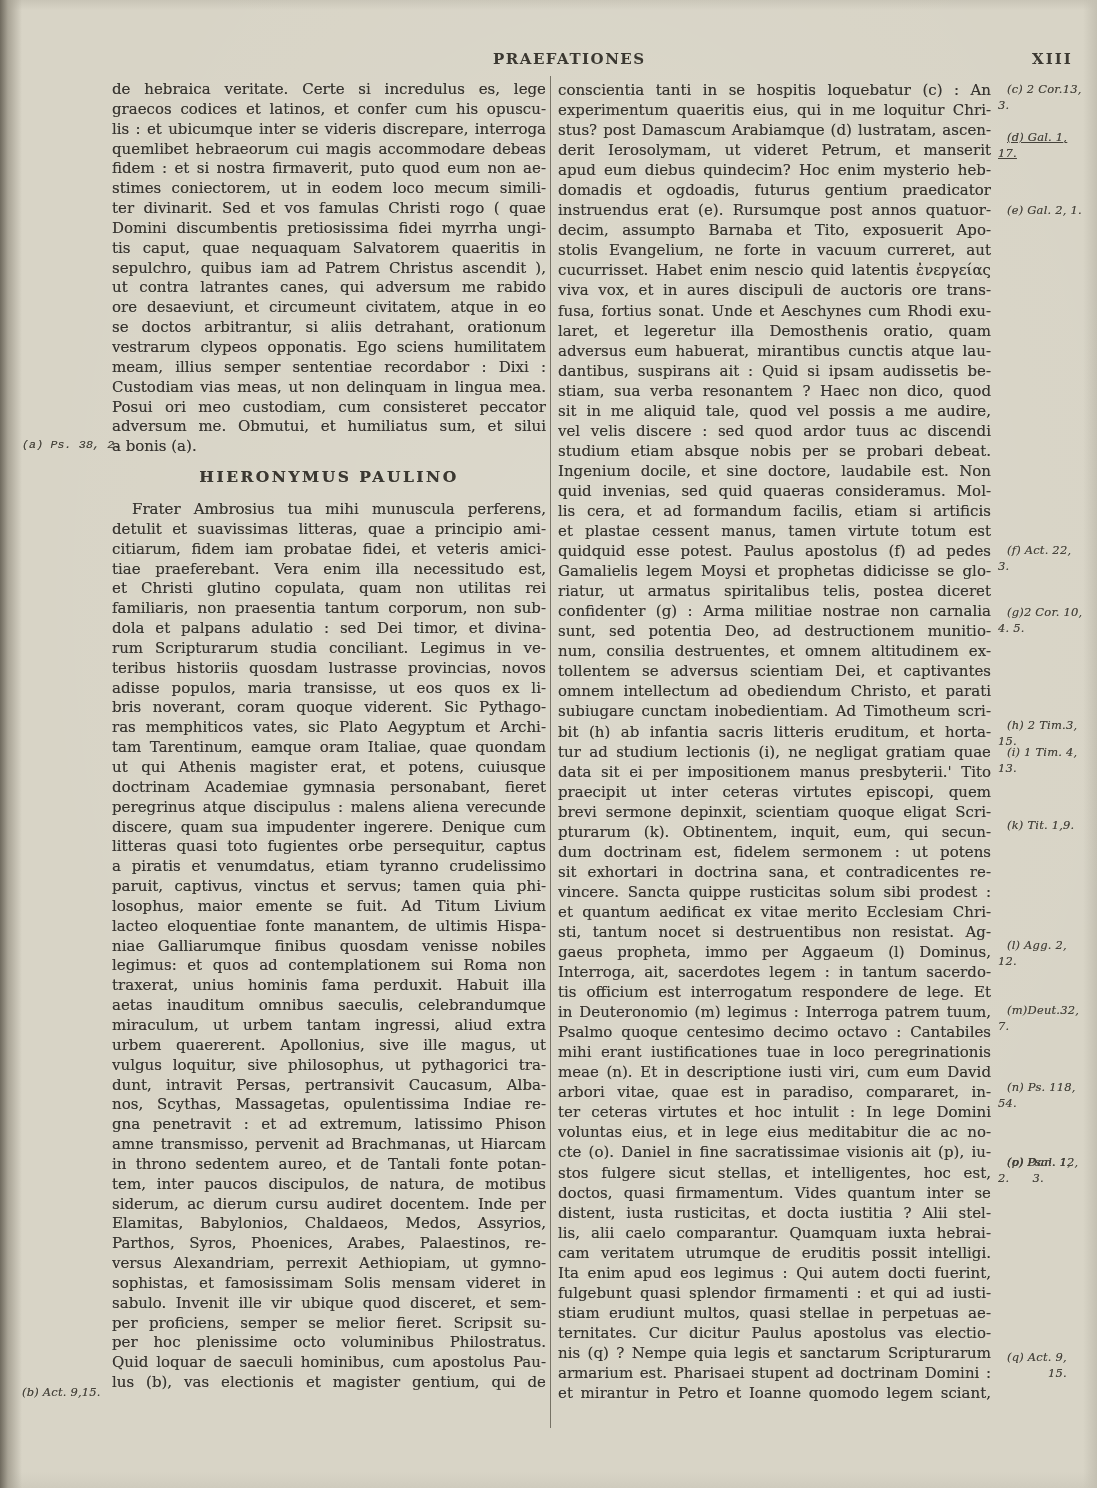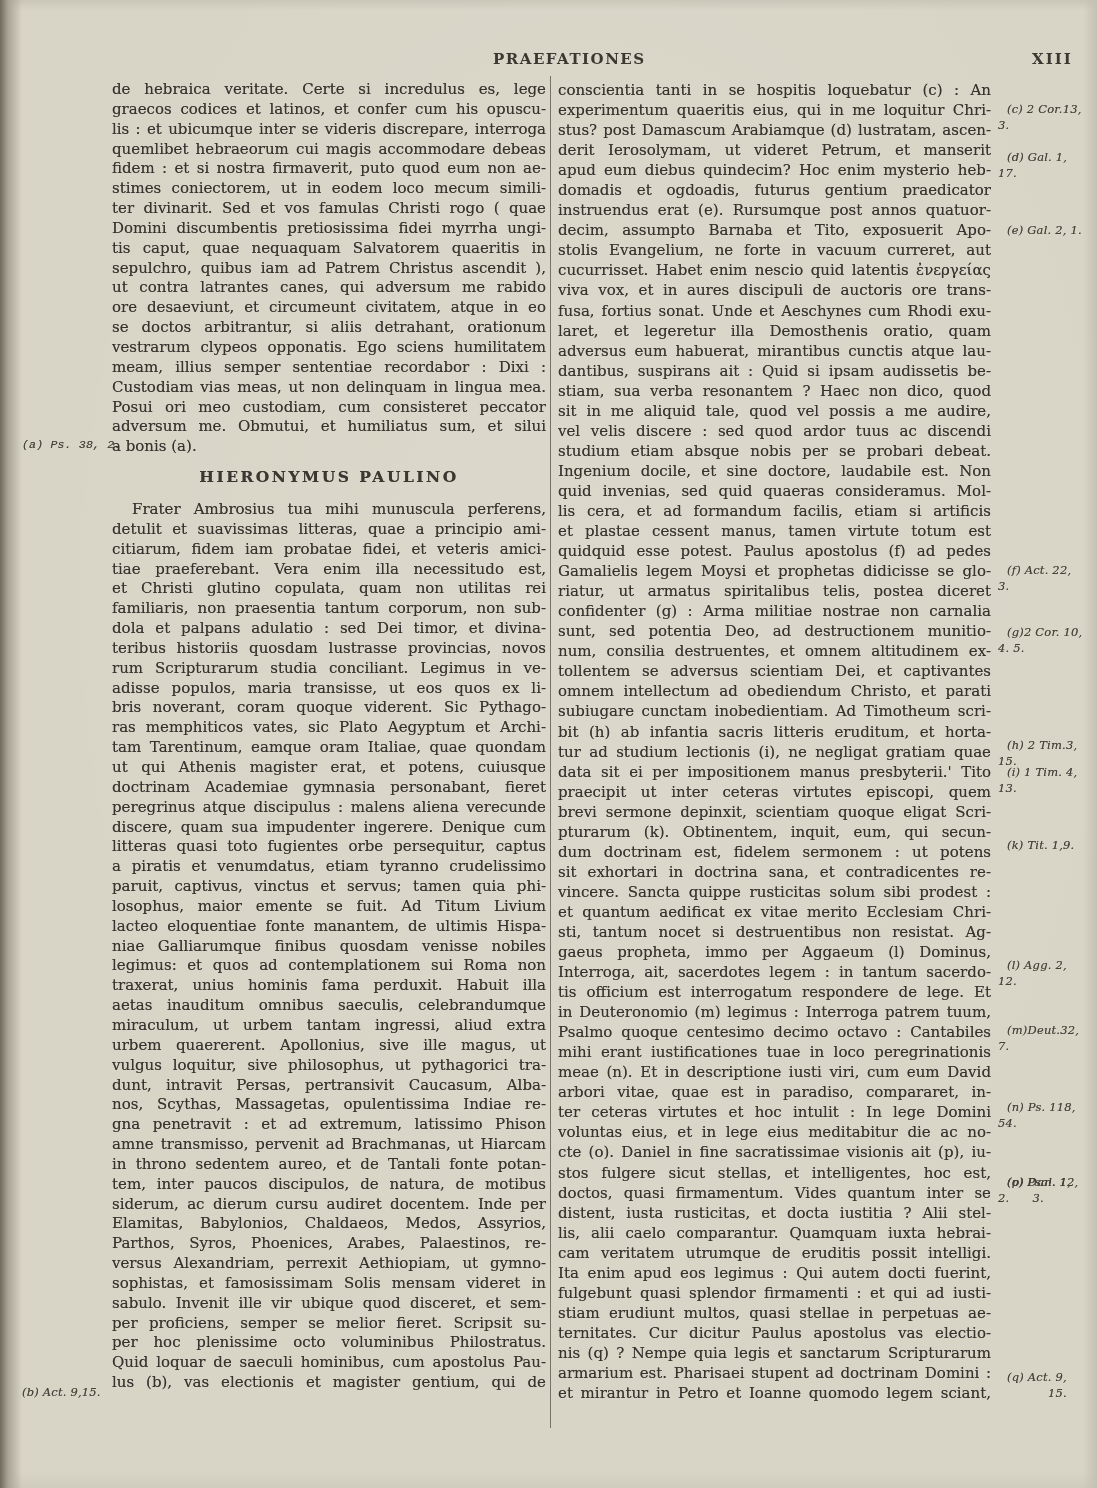--- a/index.html
+++ b/index.html
@@ -47,21 +47,21 @@
   .margin-rail{position:absolute;top:0;left:0;width:100%;height:100%;}
   .mnote{
     position:absolute;
     font-style:italic;font-size:11.5px;line-height:15.5px;
     color:#45423a;letter-spacing:0.2px;white-space:nowrap;
     text-shadow:0 0 0.4px rgba(40,38,32,0.5);
   }
   .mnote > div:first-child{padding-left:9px;}
   .left-rail .mnote{left:22px;}
   .left-rail .mnote > div:first-child{padding-left:0;}
-  .right-rail .mnote{left:998px;margin-top:20px;}
+  .right-rail .mnote{left:998px;}
 </style>
 </head>
 <body>
 
 <div class="page">
 
   <div class="running-head">
     <span class="running-title">PRAEFATIONES</span>
     <span class="folio">XIII</span>
   </div>
@@ -92,22 +92,22 @@
       </div>
     <div class="section-heading">HIERONYMUS PAULINO</div>
     <div>
         <div class="tl indent">Frater Ambrosius tua mihi munuscula perferens,</div>
         <div class="tl">detulit et suavissimas litteras, quae a principio ami-</div>
         <div class="tl">citiarum, fidem iam probatae fidei, et veteris amici-</div>
         <div class="tl">tiae praeferebant. Vera enim illa necessitudo est,</div>
         <div class="tl">et Christi glutino copulata, quam non utilitas rei</div>
         <div class="tl">familiaris, non praesentia tantum corporum, non sub-</div>
         <div class="tl">dola et palpans adulatio : sed Dei timor, et divina-</div>
+        <div class="tl">rum Scripturarum studia conciliant. Legimus in ve-</div>
         <div class="tl">teribus historiis quosdam lustrasse provincias, novos</div>
-        <div class="tl">rum Scripturarum studia conciliant. Legimus in ve-</div>
         <div class="tl">adisse populos, maria transisse, ut eos quos ex li-</div>
         <div class="tl">bris noverant, coram quoque viderent. Sic Pythago-</div>
         <div class="tl">ras memphiticos vates, sic Plato Aegyptum et Archi-</div>
         <div class="tl">tam Tarentinum, eamque oram Italiae, quae quondam</div>
         <div class="tl">ut qui Athenis magister erat, et potens, cuiusque</div>
         <div class="tl">doctrinam Academiae gymnasia personabant, fieret</div>
         <div class="tl">peregrinus atque discipulus : malens aliena verecunde</div>
         <div class="tl">discere, quam sua impudenter ingerere. Denique cum</div>
         <div class="tl">litteras quasi toto fugientes orbe persequitur, captus</div>
         <div class="tl">a piratis et venumdatus, etiam tyranno crudelissimo</div>
@@ -217,21 +217,21 @@
       </div>
       <div class="mnote" style="top: 1385px; text-align: center;">
         <div>(b) Act. 9,15.</div>
       </div>
     </div>
   <div class="margin-rail right-rail">
       <div class="mnote" style="top: 82px;">
         <div>(c) 2 Cor.13,</div>
         <div>3.</div>
       </div>
-      <div class="mnote" style="top: 130px;">
+      <div class="mnote" style="top: 130px; text-decoration: underline;">
         <div>(d)  Gal.  1,</div>
         <div>17.</div>
       </div>
       <div class="mnote" style="top: 203px;">
         <div>(e) Gal. 2, 1.</div>
       </div>
       <div class="mnote" style="top: 543px;">
         <div>(f)  Act. 22,</div>
         <div>3.</div>
       </div>

